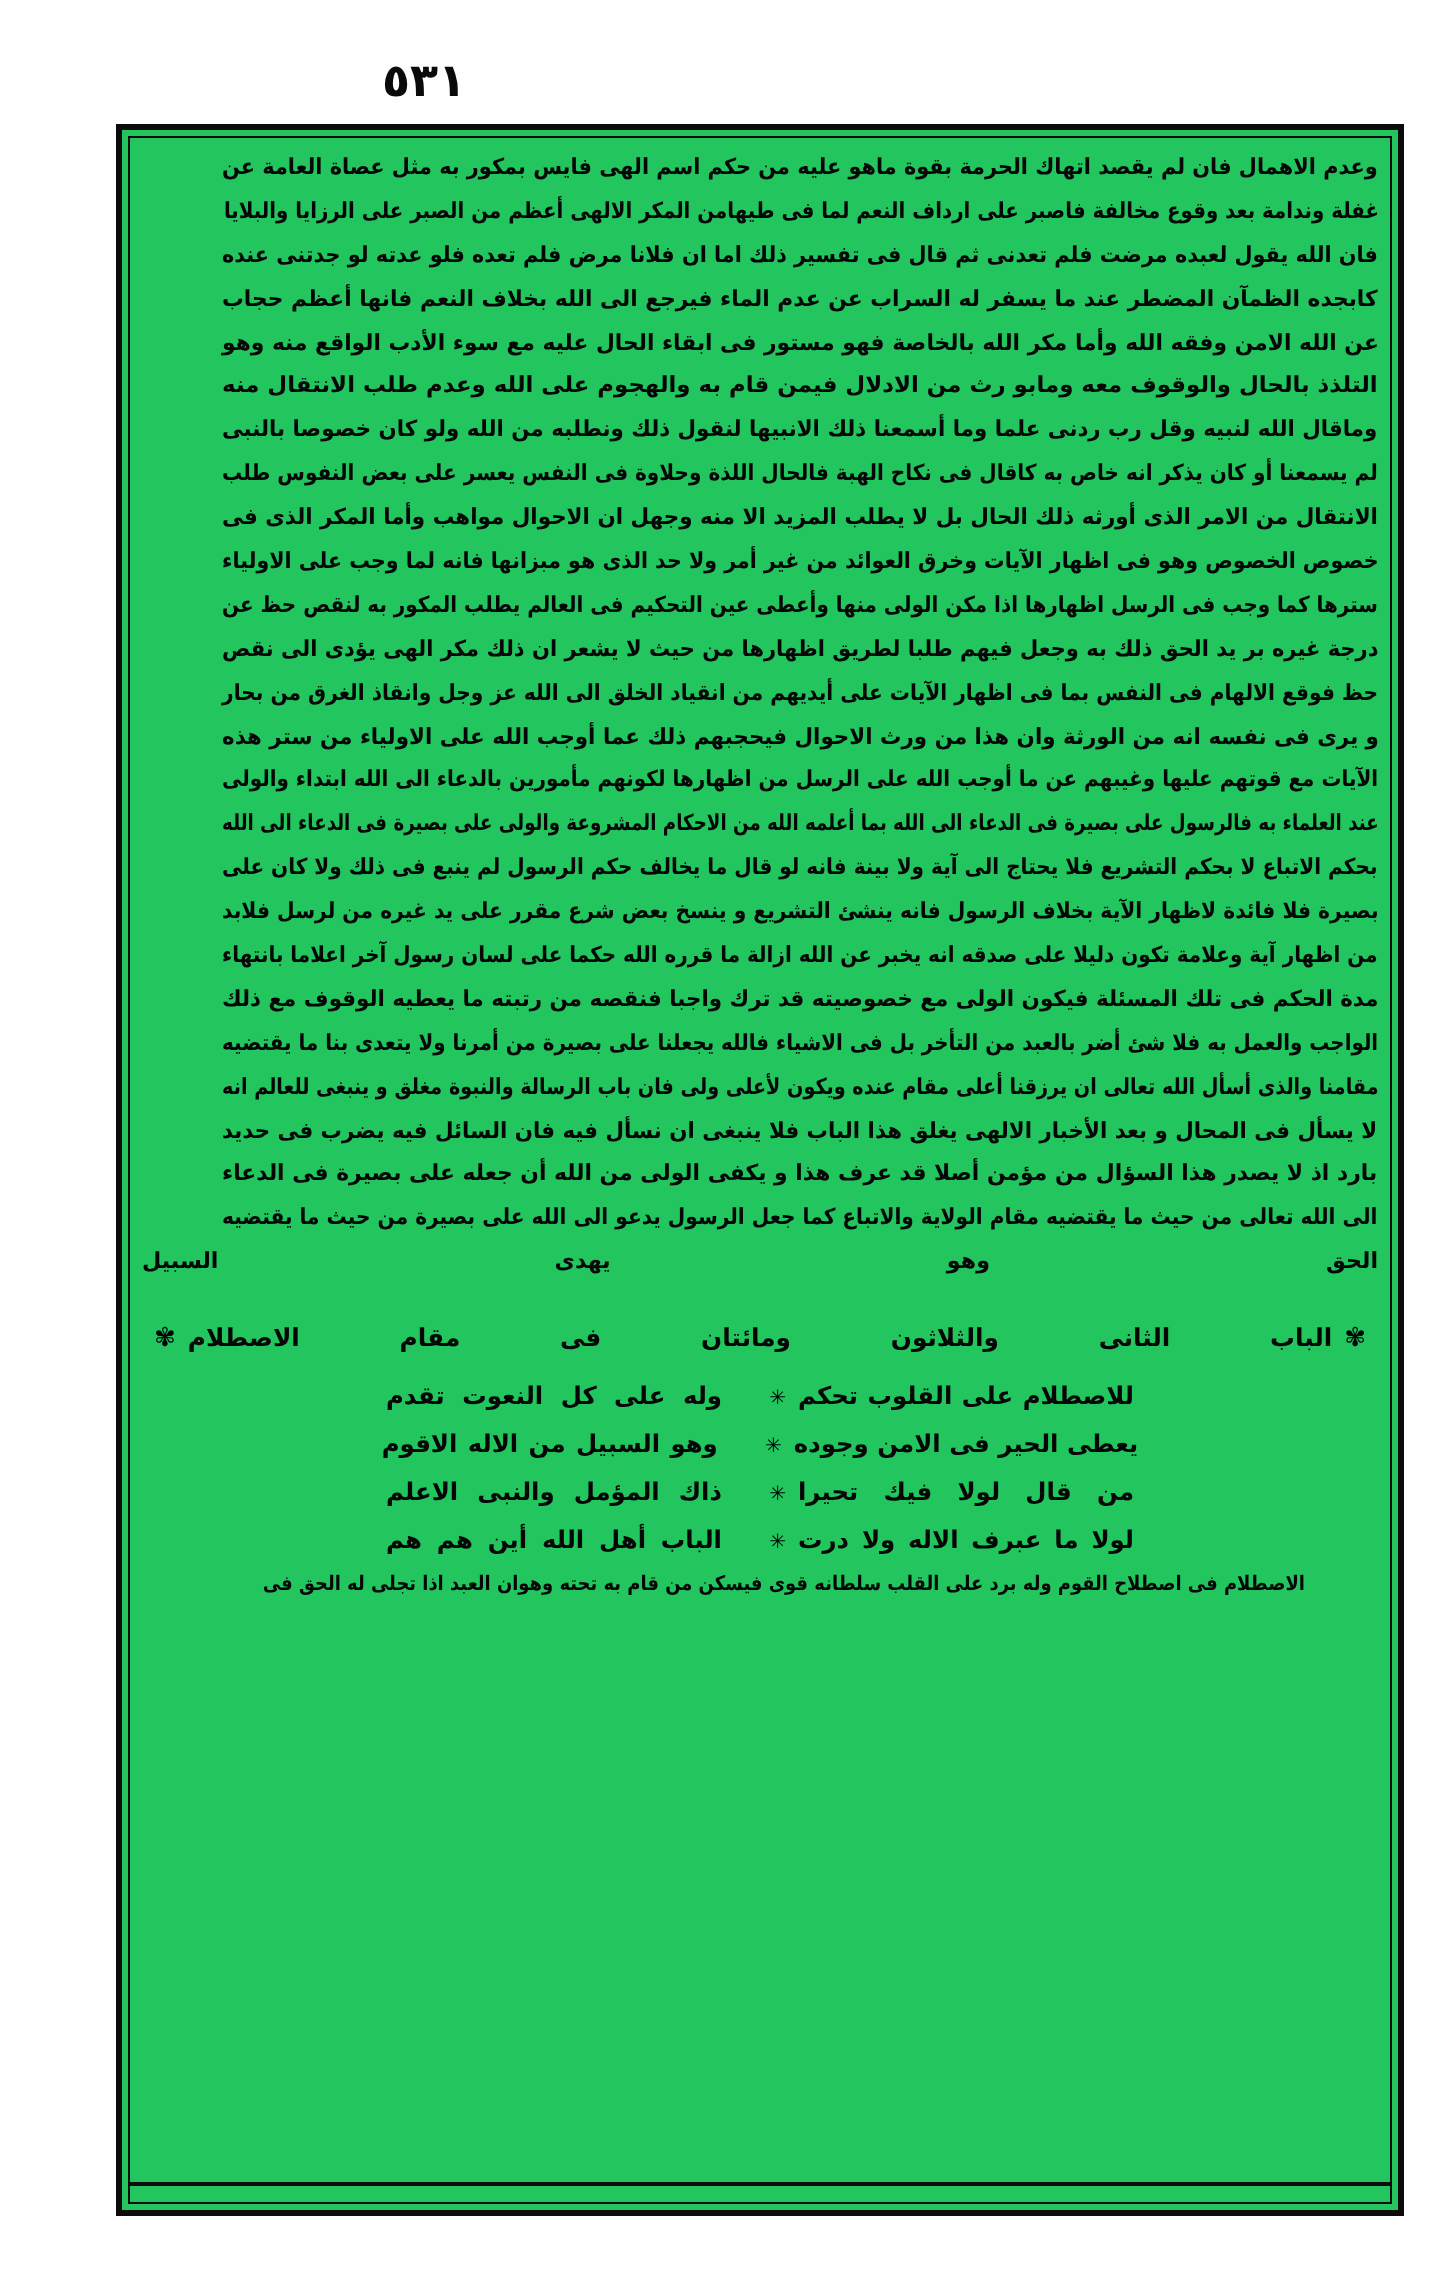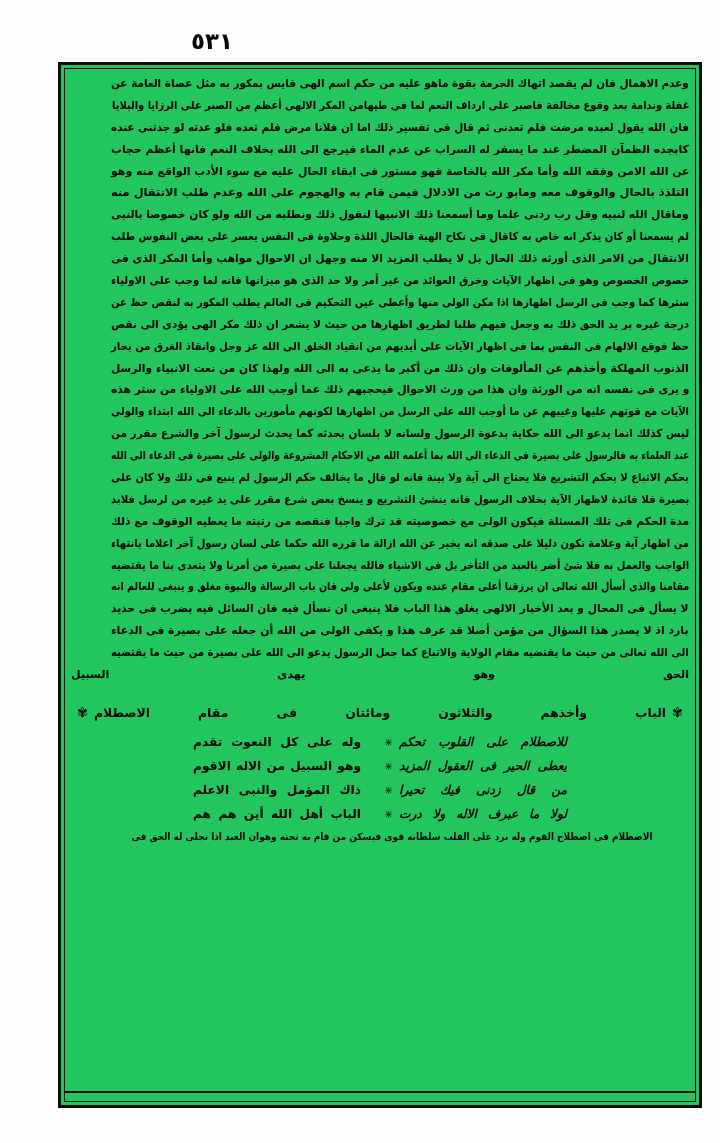--- a/index.html
+++ b/index.html
@@ -129,21 +129,21 @@
     font-size: 12.2px;
     font-weight: 600;
     white-space: nowrap;
     color: #060606;
   }
   .hemistich {
     display: inline-block;
     min-width: 168px;
     text-align: center;
   }
-  .hemistich.right { text-align: left; padding-left: 6px; font-style: italic; }
+  .hemistich.right { text-align: left; padding-left: 6px; }
   .hemistich.left  { text-align: left; padding-right: 6px; }
   .verse-sep {
     display: inline-block;
     width: 26px;
     text-align: center;
     font-size: 10px;
     vertical-align: middle;
   }
   .closing-just {
     display: flex;
@@ -202,83 +202,77 @@
       <div class="tline-just">
           <span style="display: inline-block; transform-origin: right center; transform: scaleX(0.898911);">سترها كما وجب فى الرسل اظهارها اذا مكن الولى منها وأعطى عين التحكيم فى العالم يطلب المكور به لنقص حظ عن</span>
         </div>
       <div class="tline-just">
           <span style="display: inline-block; transform-origin: right center; transform: scaleX(0.947541);">درجة غيره بر يد الحق ذلك به وجعل فيهم طلبا لطريق اظهارها من حيث لا يشعر ان ذلك مكر الهى يؤدى الى نقص</span>
         </div>
       <div class="tline-just">
           <span style="display: inline-block; transform-origin: right center; transform: scaleX(0.910236);">حظ فوقع الالهام فى النفس بما فى اظهار الآيات على أيديهم من انقياد الخلق الى الله عز وجل وانقاذ الغرق من بحار</span>
         </div>
       <div class="tline-just">
-          <span style="display: inline-block; transform-origin: right center; transform: scaleX(0.968174);">الذنوب المهلكة وأخذهم عن المألوفات وان ذلك من أكبر ما يدعى به الى الله ولهذا كان من نعت الانبياء والرسل</span>
-        </div>
-      <div class="tline-just">
           <span style="display: inline-block; transform-origin: right center; transform: scaleX(0.964942);">و يرى فى نفسه انه من الورثة وان هذا من ورث الاحوال فيحجبهم ذلك عما أوجب الله على الاولياء من ستر هذه</span>
         </div>
       <div class="tline-just">
           <span style="display: inline-block; transform-origin: right center; transform: scaleX(0.898911);">الآيات مع قوتهم عليها وغيبهم عن ما أوجب الله على الرسل من اظهارها لكونهم مأمورين بالدعاء الى الله ابتداء والولى</span>
         </div>
       <div class="tline-just">
-          <span style="display: inline-block; transform-origin: right center; transform: scaleX(0.94599);">ليس كذلك انما يدعو الى الله حكاية بدعوة الرسول ولسانه لا بلسان يحدثه كما يحدث لرسول آخر والشرع مقرر من</span>
-        </div>
-      <div class="tline-just">
           <span style="display: inline-block; transform-origin: right center; transform: scaleX(0.822191);">عند العلماء به فالرسول على بصيرة فى الدعاء الى الله بما أعلمه الله من الاحكام المشروعة والولى على بصيرة فى الدعاء الى الله</span>
         </div>
       <div class="tline-just">
           <span style="display: inline-block; transform-origin: right center; transform: scaleX(0.903125);">بحكم الاتباع لا بحكم التشريع فلا يحتاج الى آية ولا بينة فانه لو قال ما يخالف حكم الرسول لم ينبع فى ذلك ولا كان على</span>
         </div>
       <div class="tline-just">
           <span style="display: inline-block; transform-origin: right center; transform: scaleX(0.913112);">بصيرة فلا فائدة لاظهار الآية بخلاف الرسول فانه ينشئ التشريع و ينسخ بعض شرع مقرر على يد غيره من لرسل فلابد</span>
         </div>
       <div class="tline-just">
+          <span style="display: inline-block; transform-origin: right center; transform: scaleX(0.898911);">من اظهار آية وعلامة تكون دليلا على صدقه انه يخبر عن الله ازالة ما قرره الله حكما على لسان رسول آخر اعلاما بانتهاء</span>
+        </div>
+      <div class="tline-just">
           <span style="display: inline-block; transform-origin: right center; transform: scaleX(0.964942);">مدة الحكم فى تلك المسئلة فيكون الولى مع خصوصيته قد ترك واجبا فنقصه من رتبته ما يعطيه الوقوف مع ذلك</span>
         </div>
       <div class="tline-just">
-          <span style="display: inline-block; transform-origin: right center; transform: scaleX(0.898911);">من اظهار آية وعلامة تكون دليلا على صدقه انه يخبر عن الله ازالة ما قرره الله حكما على لسان رسول آخر اعلاما بانتهاء</span>
-        </div>
-      <div class="tline-just">
           <span style="display: inline-block; transform-origin: right center; transform: scaleX(0.894737);">الواجب والعمل به فلا شئ أضر بالعبد من التأخر بل فى الاشياء فالله يجعلنا على بصيرة من أمرنا ولا يتعدى بنا ما يقتضيه</span>
         </div>
       <div class="tline-just">
           <span style="display: inline-block; transform-origin: right center; transform: scaleX(0.863976);">مقامنا والذى أسأل الله تعالى ان يرزقنا أعلى مقام عنده ويكون لأعلى ولى فان باب الرسالة والنبوة مغلق و ينبغى للعالم انه</span>
         </div>
       <div class="tline-just">
           <span style="display: inline-block; transform-origin: right center; transform: scaleX(0.963333);">لا يسأل فى المحال و بعد الأخبار الالهى يغلق هذا الباب فلا ينبغى ان نسأل فيه فان السائل فيه يضرب فى حديد</span>
         </div>
       <div class="tline-just">
           <span style="display: inline-block; transform-origin: right center; transform: scaleX(0.984668);">بارد اذ لا يصدر هذا السؤال من مؤمن أصلا قد عرف هذا و يكفى الولى من الله أن جعله على بصيرة فى الدعاء</span>
         </div>
       <div class="tline-just">
           <span style="display: inline-block; transform-origin: right center; transform: scaleX(0.907378);">الى الله تعالى من حيث ما يقتضيه مقام الولاية والاتباع كما جعل الرسول يدعو الى الله على بصيرة من حيث ما يقتضيه</span>
         </div>
       <div class="tline-center">الحق وهو يهدى السبيل</div>
 
       <div class="chapter-heading">
-        <span class="floret">✾</span><span>الباب وأخذهم والثلاثون ومائتان فى مقام الاصطلام</span><span class="floret">✾</span>
+        <span class="floret">✾</span><span>الباب الثانى والثلاثون ومائتان فى مقام الاصطلام</span><span class="floret">✾</span>
       </div>
 
       <div class="poem">
 
         <div class="verse">
           <span class="hemistich right">للاصطلام على القلوب تحكم</span>
           <span class="verse-sep">✳</span>
           <span class="hemistich left">وله على كل النعوت تقدم</span>
         </div>
 
         <div class="verse">
-          <span class="hemistich right">يعطى الحير فى العقول المزيد</span>
+          <span class="hemistich right">يعطى الحير فى الامن وجوده</span>
           <span class="verse-sep">✳</span>
           <span class="hemistich left">وهو السبيل من الاله الاقوم</span>
         </div>
 
         <div class="verse">
-          <span class="hemistich right">من قال زدنى فيك تحيرا</span>
+          <span class="hemistich right">من قال لولا فيك تحيرا</span>
           <span class="verse-sep">✳</span>
           <span class="hemistich left">ذاك المؤمل والنبى الاعلم</span>
         </div>
 
         <div class="verse">
           <span class="hemistich right">لولا ما عبرف الاله ولا درت</span>
           <span class="verse-sep">✳</span>
           <span class="hemistich left">الباب أهل الله أين هم هم</span>
         </div>
 

